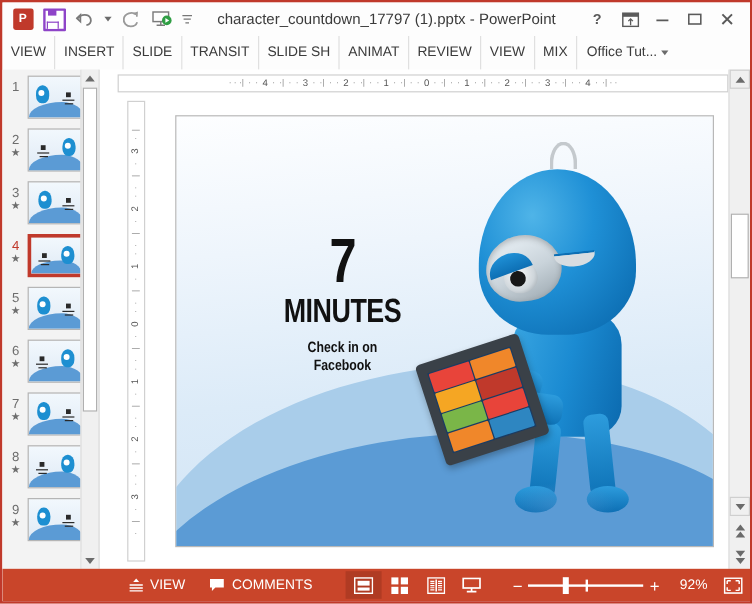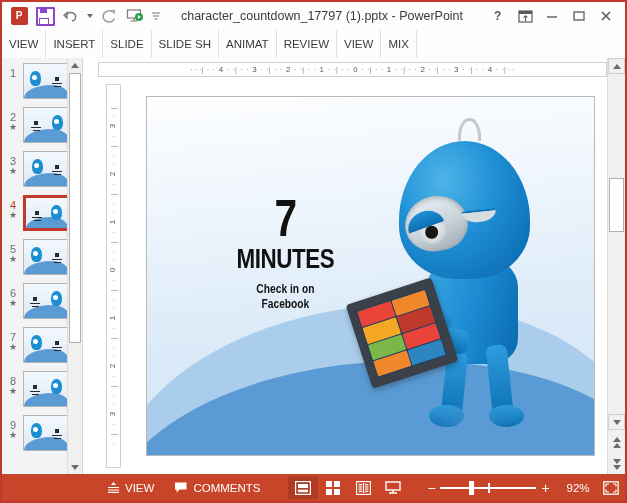--- a/index.html
+++ b/index.html
@@ -312,25 +312,30 @@
         </svg>
       </div>
     </div>
   </div>
 
   <div class="ribbon">
     <div class="tabs">
       <div class="tab">VIEW</div>
       <div class="tab">INSERT</div>
       <div class="tab">SLIDE</div>
+      <div class="tab">TRANSIT</div>
       <div class="tab">SLIDE SH</div>
       <div class="tab">ANIMAT</div>
       <div class="tab">REVIEW</div>
       <div class="tab">VIEW</div>
       <div class="tab">MIX</div>
+      <div class="acct">
+        <span>Office Tut...</span>
+        <span class="caret-d"></span>
+      </div>
 
     </div>
   </div>
 
   <div class="workspace">
 
     <div class="thumbpane">
 
       <div class="thumb-row">
         <div class="thumb-meta">

